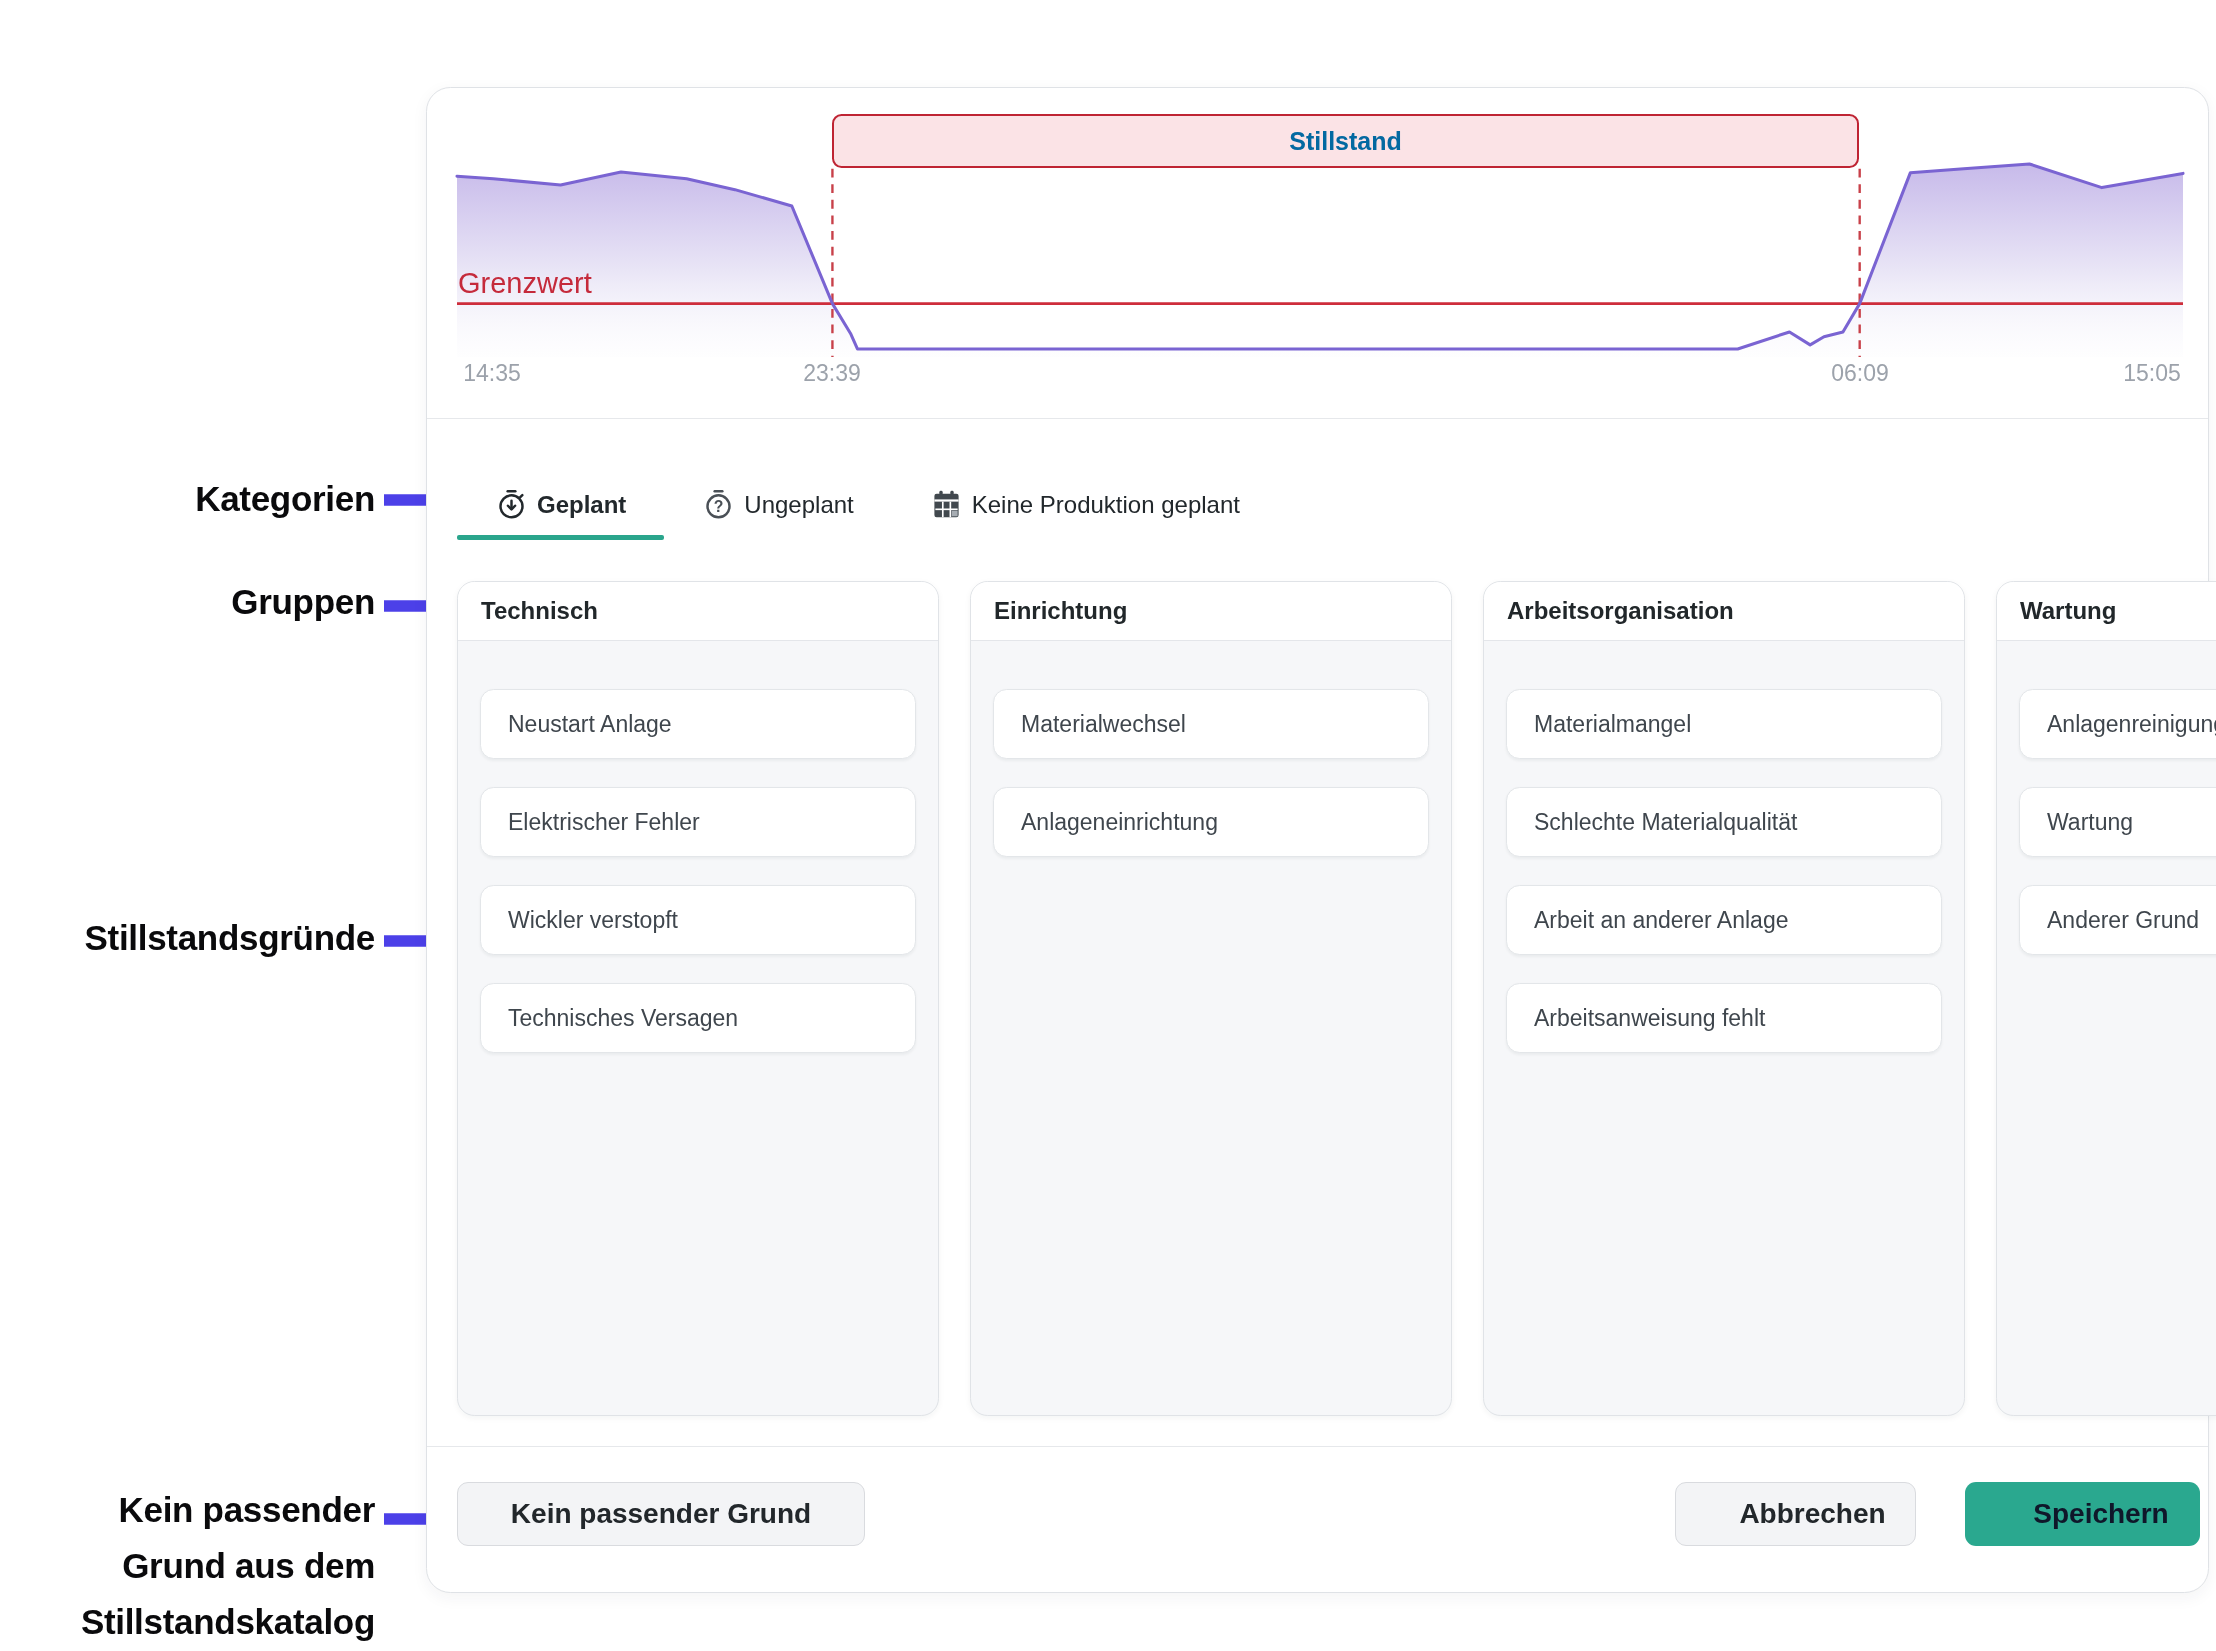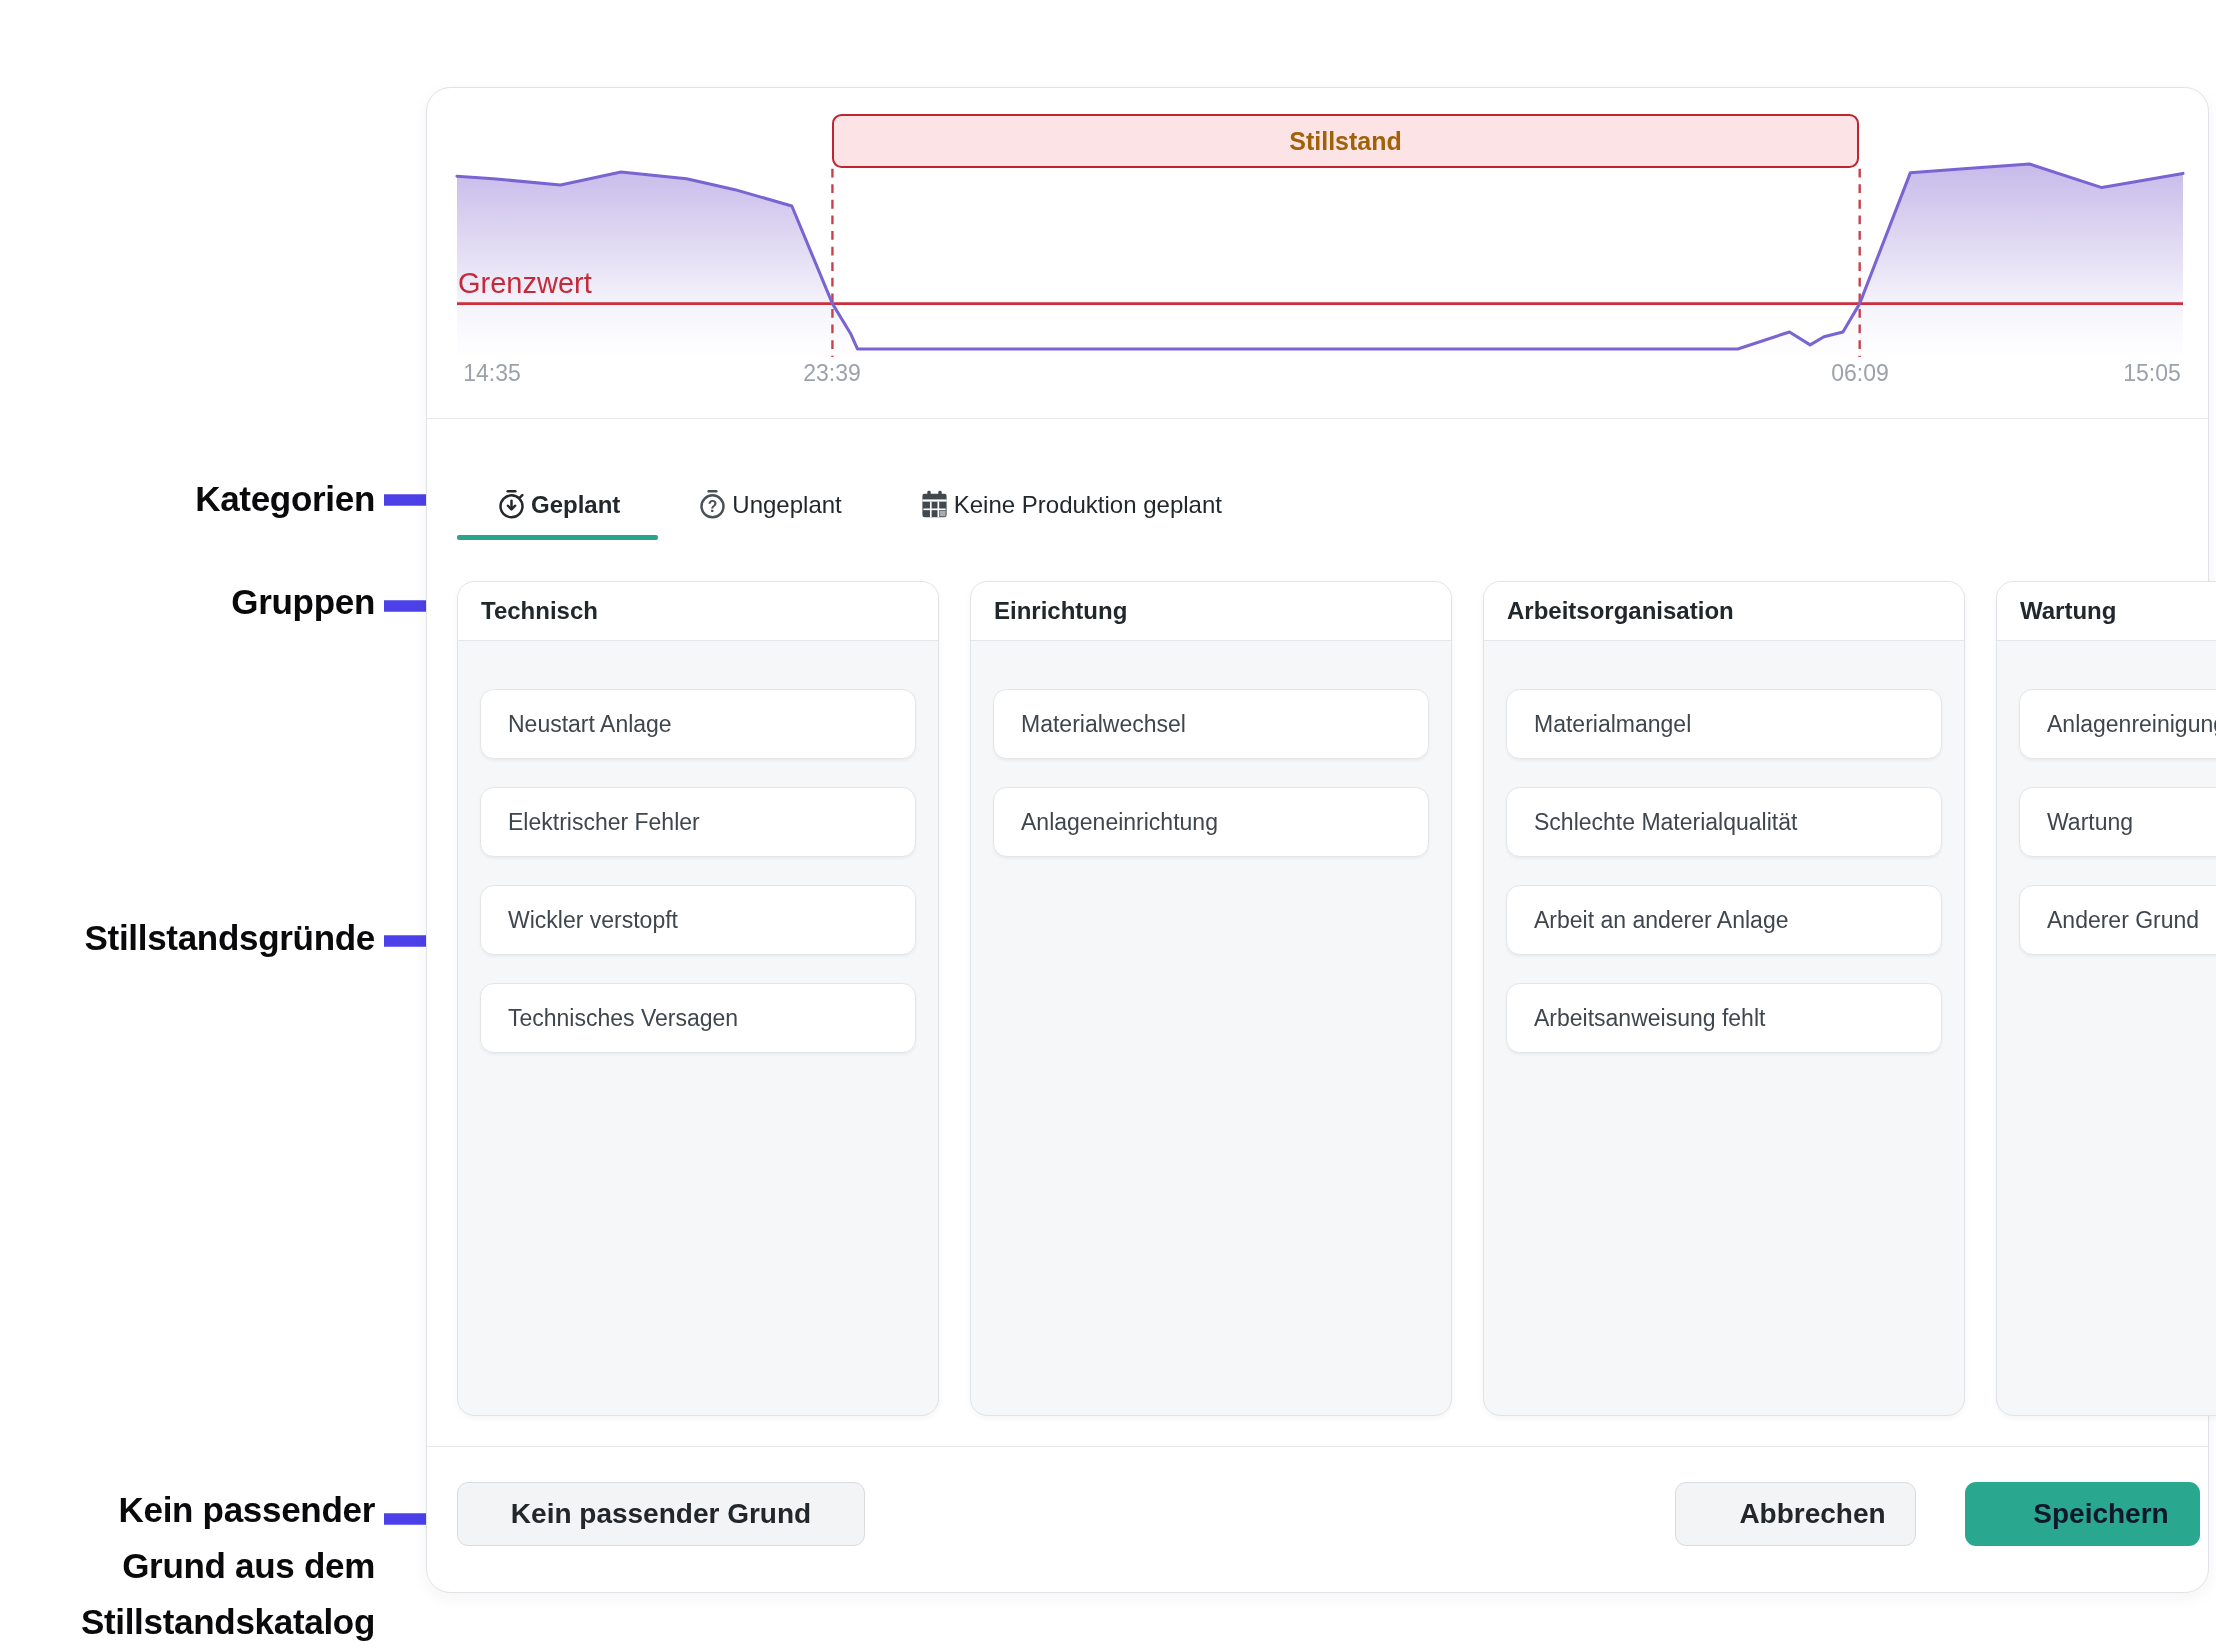--- a/index.html
+++ b/index.html
@@ -20,28 +20,28 @@
         border:1.4px solid #DFE2E6;border-radius:24.4px;box-sizing:border-box;
         box-shadow:0 4.1px 16.3px rgba(30,40,50,.05);}
   .divider{position:absolute;left:0;width:100%;height:1.4px;background:#E6E8EB;}
   .d1{top:330px;}
   .d2{top:1358px;}
 
   
   #chart-svg{position:absolute;left:30px;top:8.1px;width:1726px;height:285px;overflow:visible;}
   .stillstand-box{position:absolute;top:26.4px;height:54px;background:#FBE3E6;border:2px solid #BF2433;
         border-radius:9.5px;display:flex;align-items:center;justify-content:center;
-        font-weight:bold;font-size:25px;color:#a16207;box-sizing:border-box;}
+        font-weight:bold;font-size:25px;color:#0369a1;box-sizing:border-box;}
   .grenzwert{position:absolute;left:31px;top:179px;font-size:29px;color:#C52A3B;}
   .tlabels{position:absolute;left:30px;top:272px;width:1726px;height:31px;}
   .tlabel-x{position:absolute;transform:translateX(-50%);font-size:23px;color:#9CA2AB;white-space:nowrap;}
 
   
   .tabs{position:absolute;left:30px;top:396px;display:flex;}
-  .tab{position:relative;display:flex;align-items:center;gap:3px;padding:4.1px 38px 19px 38px;
+  .tab{position:relative;display:flex;align-items:center;gap:9px;padding:4.1px 38px 19px 38px;
        font-size:24px;color:#22282C;cursor:pointer;white-space:nowrap;}
   .tab.active{font-weight:bold;}
   .ticon{width:33px;height:33px;flex:0 0 33px;}
   .ticon svg{width:100%;height:100%;display:block;}
   .tu{position:absolute;left:0;right:0;bottom:0;height:5.4px;background:#2AA58C;border-radius:2px;}
 
   
   .groups{position:absolute;left:30px;top:493px;display:flex;gap:31px;}
   .col{width:482px;height:835px;border:1.4px solid #E0E3E7;border-radius:17.6px;background:#F6F7F9;
        box-sizing:border-box;overflow:hidden;box-shadow:0 2px 6.8px rgba(20,30,40,.05);flex:0 0 482px;}

